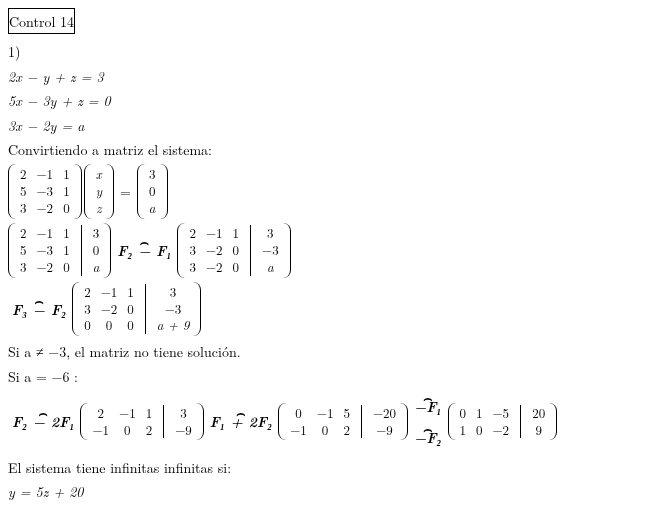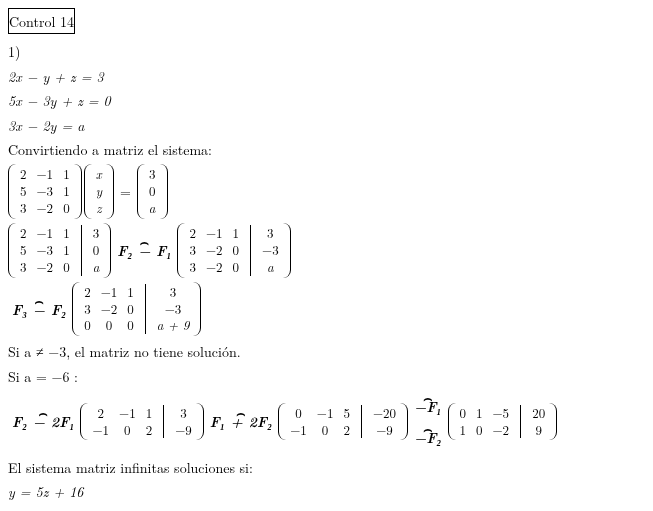--- a/index.html
+++ b/index.html
@@ -342,18 +342,18 @@
             <td class="num">20</td>
           </tr>
           <tr>
             <td class="num">9</td>
           </tr>
         </tbody>
       </table>
   </span>
 </div>
 
-<div class="line">El sistema matriz infinitas soluciones si:</div>
-<div class="line ital">y = 5z + 16</div>
+<div class="line">El sistema tiene infinitas infinitas si:</div>
+<div class="line ital">y = 5z + 20</div>
 <div class="line ital">x = 2z + 9</div>
 
 
 
 
 </body></html>

